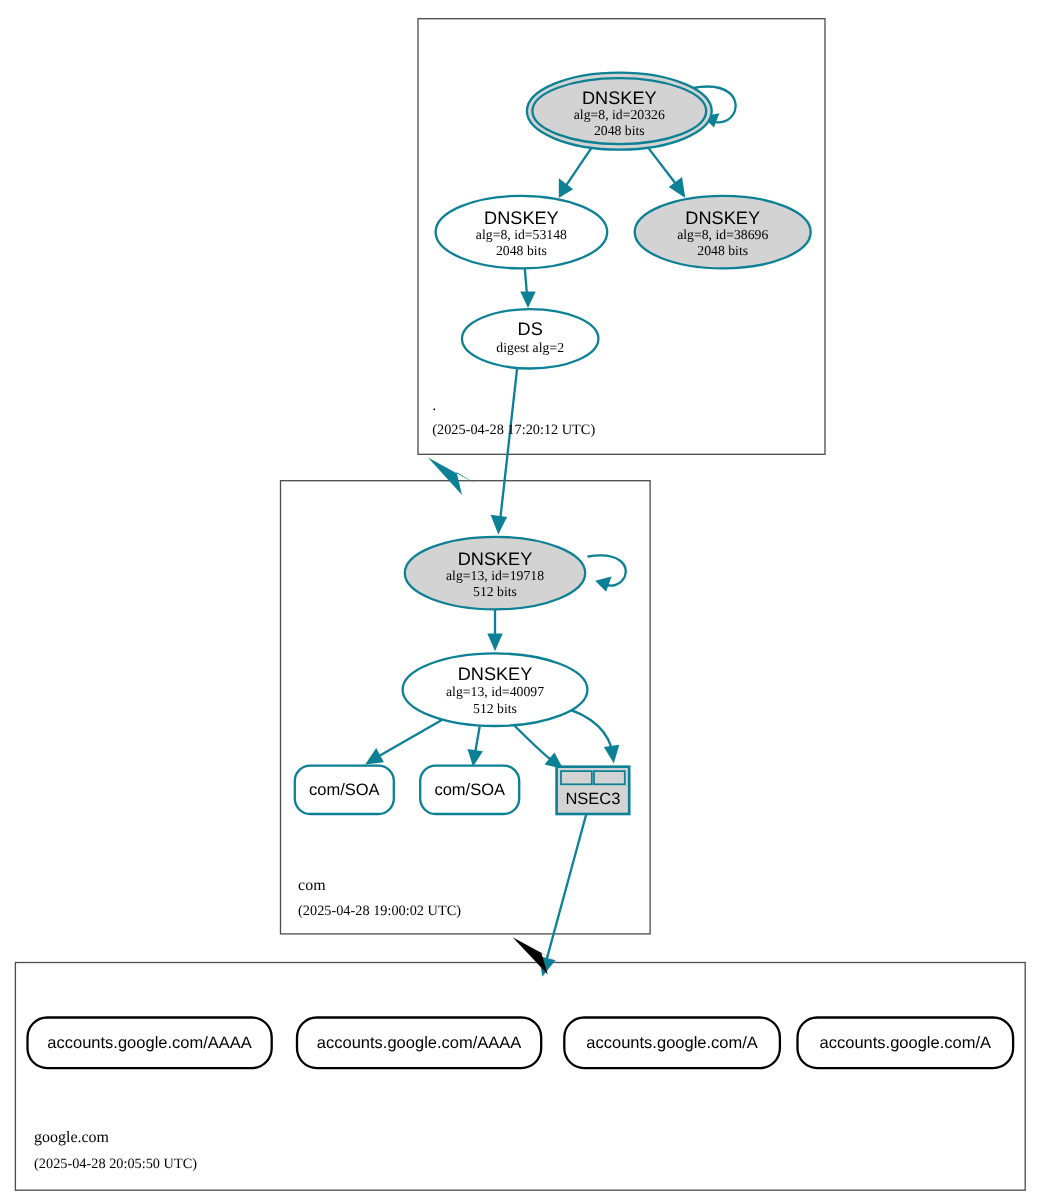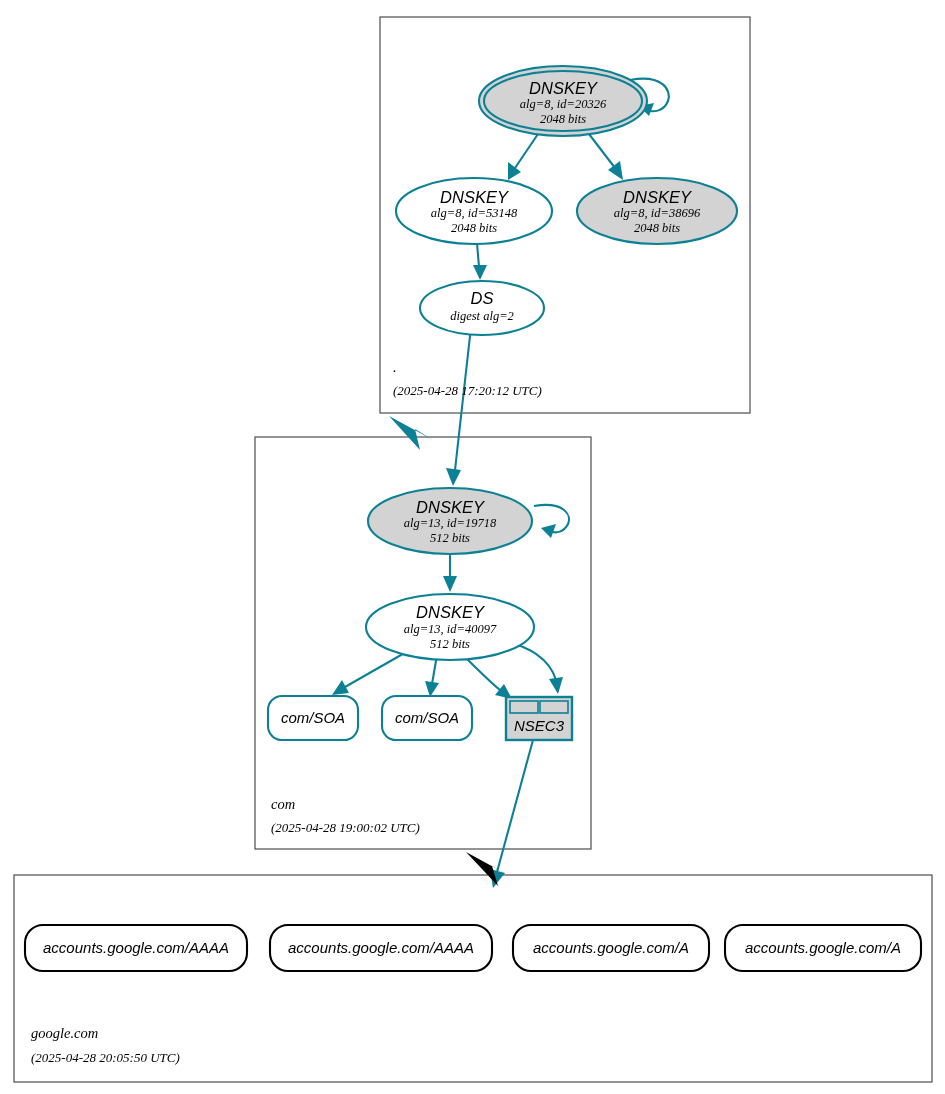--- a/index.html
+++ b/index.html
@@ -10,21 +10,20 @@
   body {
     font-family: "Liberation Sans", sans-serif;
     width: 945px;
     height: 1094px;
     overflow: hidden;
   }
   #canvas {
     position: relative;
     width: 945px;
     height: 944px;
-    font-style: italic;
   }
   svg.layer {
     position: absolute;
     top: 0;
     left: 0;
     width: 945px;
     height: 1094px;
   }
   .zone-box {
     fill: none;

